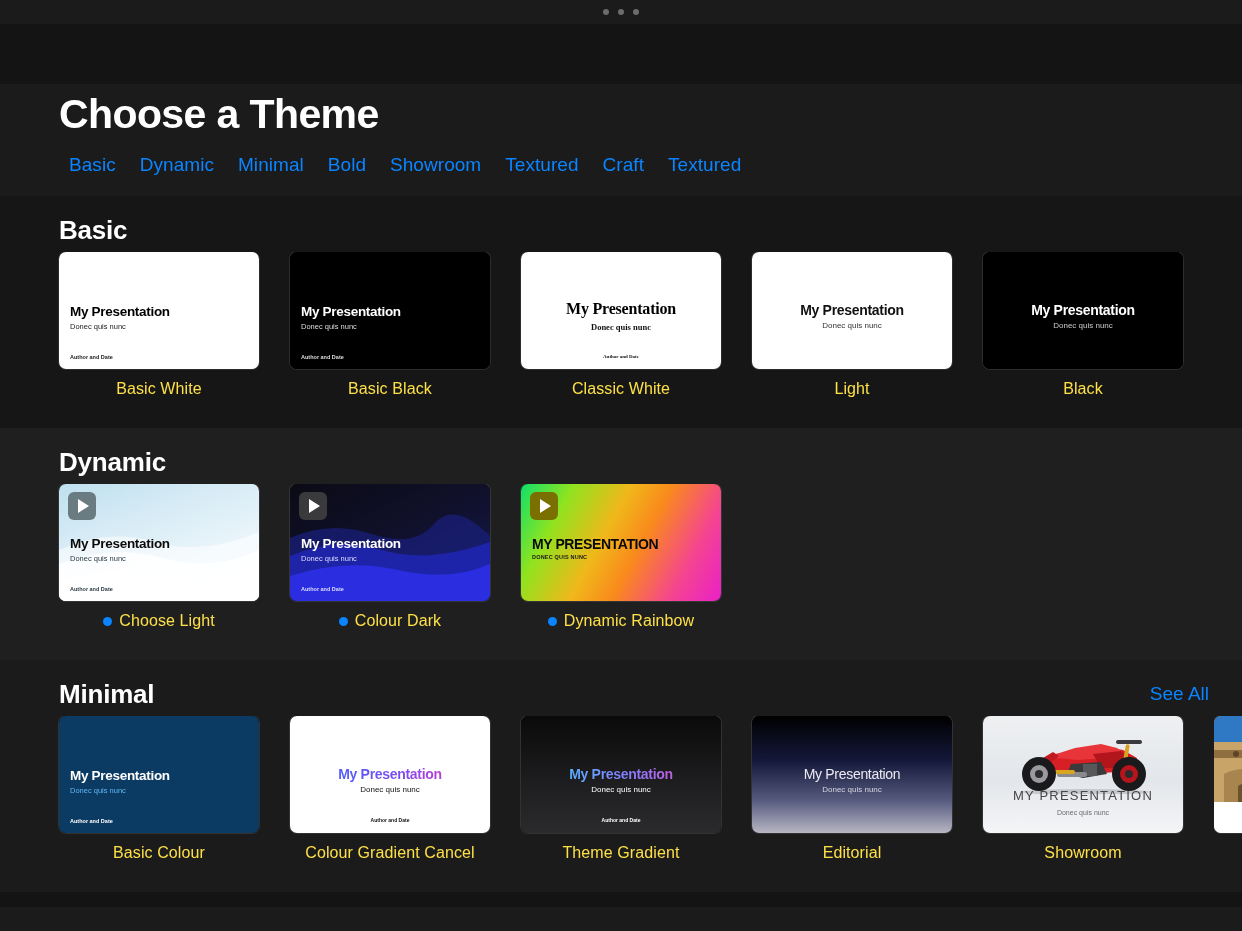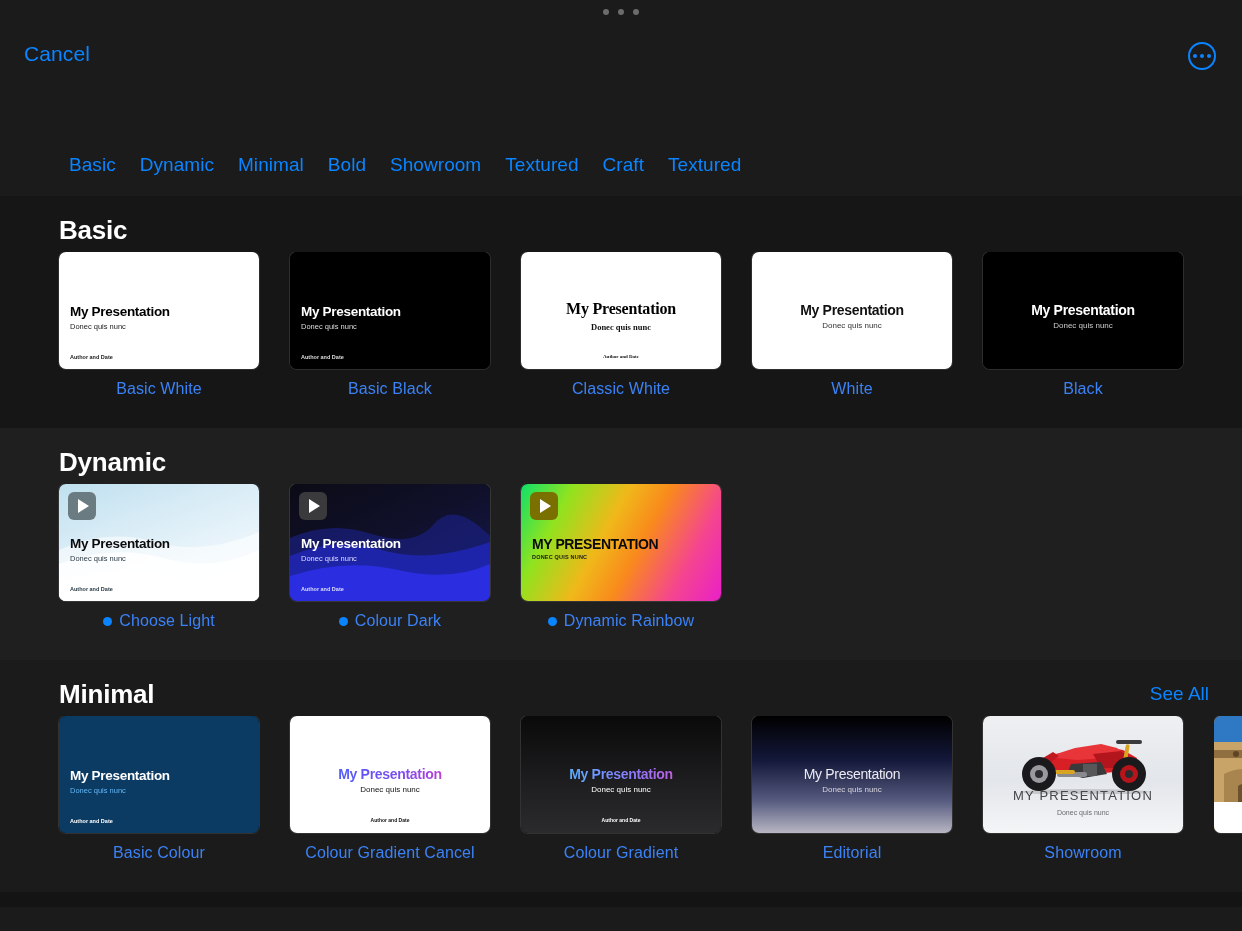--- a/index.html
+++ b/index.html
@@ -180,21 +180,21 @@
   .thumb {
     position: absolute;
     inset: 0;
     overflow: hidden;
   }
 
   .theme-label {
     margin-top: 11px;
     text-align: center;
     font-size: 16px;
-    color: #3b82f6;
+    color: #fde047;
     letter-spacing: 0.1px;
     display: flex;
     align-items: center;
     justify-content: center;
     gap: 7px;
     white-space: nowrap;
   }
   .bullet {
     width: 9px; height: 9px;
     border-radius: 50%;
@@ -272,30 +272,23 @@
 <body>
 
 <div class="screen">
 
   <div class="grabber">
     <span class="dot"></span>
     <span class="dot"></span>
     <span class="dot"></span>
   </div>
 
-  <div class="navbar">
-    <button class="cancel-btn">Cancel</button>
-    <div class="more-btn">
-      <i></i>
-      <i></i>
-      <i></i>
-    </div>
-  </div>
 
   <div class="header">
+    <div class="page-title">Choose a Theme</div>
     <div class="categories" id="categories">
         <button class="category">Basic</button>
         <button class="category">Dynamic</button>
         <button class="category">Minimal</button>
         <button class="category">Bold</button>
         <button class="category">Showroom</button>
         <button class="category">Textured</button>
         <button class="category">Craft</button>
         <button class="category">Textured</button>
       </div>
@@ -352,21 +345,21 @@
           <div class="theme-cell">
             <div class="thumb-outer">
               <div class="thumb" style="background: rgb(255, 255, 255);">
                 <div class="slide lay-center">
                   <div class="s-title" style="color: rgb(17, 17, 17);">My Presentation</div>
                   <div class="s-sub" style="color: rgb(51, 51, 51);">Donec quis nunc</div>
                 </div>
               </div>
             </div>
             <div class="theme-label">
-              <span>White</span>
+              <span>Light</span>
             </div>
           </div>
           <div class="theme-cell">
             <div class="thumb-outer">
               <div class="thumb" style="background: rgb(0, 0, 0);">
                 <div class="slide lay-center">
                   <div class="s-title" style="color: rgb(255, 255, 255);">My Presentation</div>
                   <div class="s-sub" style="color: rgb(204, 204, 204);">Donec quis nunc</div>
                 </div>
               </div>
@@ -487,21 +480,21 @@
             <div class="thumb-outer">
               <div class="thumb" style="background: linear-gradient(rgb(10, 10, 10) 0%, rgb(29, 29, 31) 55%, rgb(43, 43, 46) 100%);">
                 <div class="slide lay-center">
                   <div class="s-title grad-text" style="background-image: linear-gradient(90deg, rgb(52, 214, 255) 0%, rgb(138, 123, 255) 55%, rgb(255, 63, 192) 100%);">My Presentation</div>
                   <div class="s-sub" style="color: rgb(255, 255, 255);">Donec quis nunc</div>
                   <div class="s-author" style="color: rgb(255, 255, 255);">Author and Date</div>
                 </div>
               </div>
             </div>
             <div class="theme-label">
-              <span>Colour Gradient</span>
+              <span>Theme Gradient</span>
             </div>
           </div>
           <div class="theme-cell">
             <div class="thumb-outer">
               <div class="thumb" style="background: linear-gradient(rgb(0, 0, 0) 0%, rgb(20, 24, 58) 38%, rgb(85, 90, 126) 72%, rgb(184, 182, 196) 100%);">
                 <div class="slide lay-center">
                   <div class="s-title" style="color: rgb(236, 234, 242); font-weight: normal;">My Presentation</div>
                   <div class="s-sub" style="color: rgb(214, 212, 222);">Donec quis nunc</div>
                 </div>
               </div>

